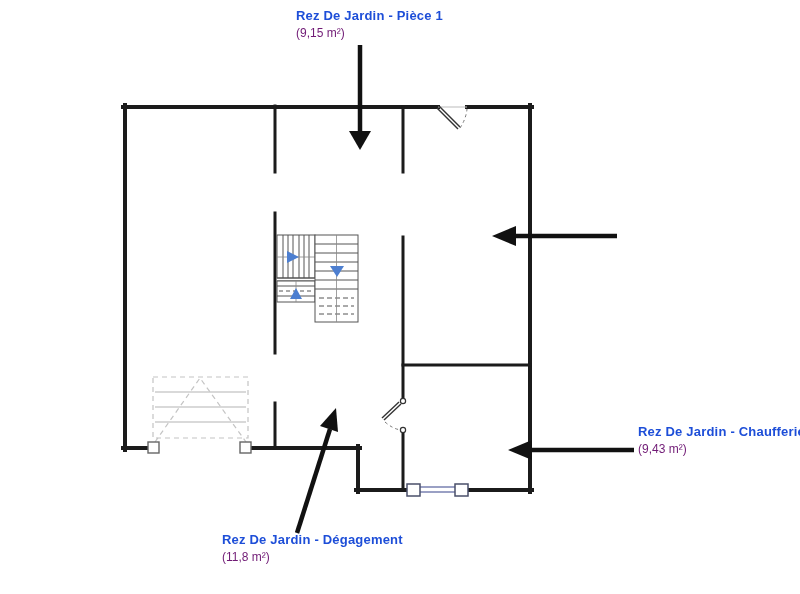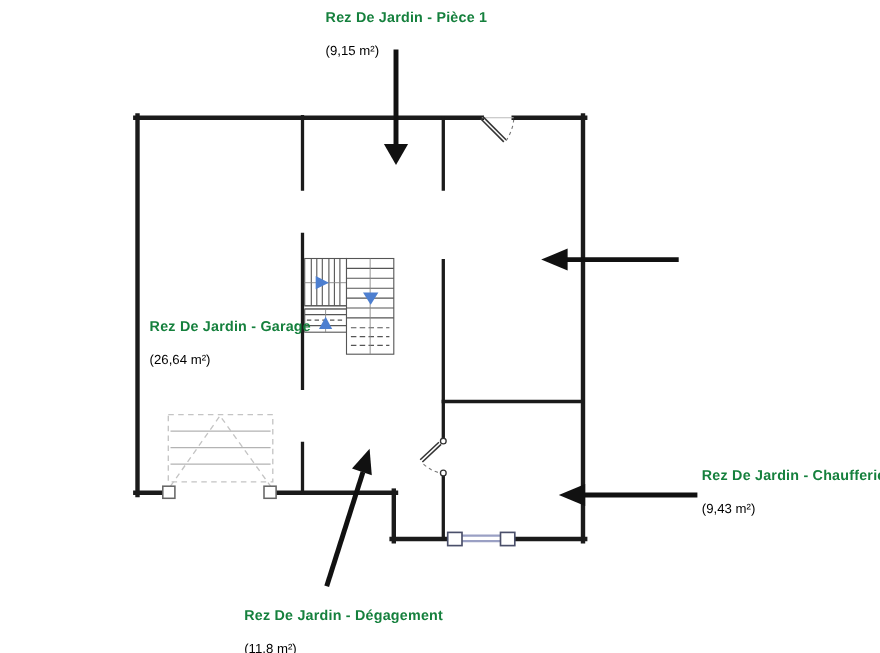--- a/index.html
+++ b/index.html
@@ -1,21 +1,21 @@
 <!DOCTYPE html>
 <html><head>
 <meta charset="utf-8">
 <style>
   html,body{margin:0;padding:0;background:#ffffff;}
   body{width:800px;height:594px;font-family:"Liberation Sans",sans-serif;}
   #screen{position:relative;width:800px;height:594px;background:#ffffff;overflow:hidden;}
   #plan-svg{position:absolute;left:0;top:0;}
   .room-label{position:absolute;white-space:nowrap;}
-  .room-label .title{font-size:13px;font-weight:bold;color:#15803d;letter-spacing:.2px;}
-  .room-label .area{font-size:12px;color:#000000;margin-top:16px;}
+  .room-label .title{font-size:13px;font-weight:bold;color:#1d4ed8;letter-spacing:.2px;}
+  .room-label .area{font-size:12px;color:#701a75;margin-top:3px;}
 </style>
 </head>
 <body>
 
 <div id="screen">
 
   <svg id="plan-svg" width="800" height="594" viewBox="0 0 800 594">
 
     <g stroke="#1b1b1b" stroke-width="4" fill="none" stroke-linecap="square">
 
@@ -121,28 +121,24 @@
       </g>
     </g>
   </svg>
 
   <div class="room-label" style="left:296px;top:8px">
     <div class="title">Rez De Jardin - Pièce 1</div>
     <div class="area">(9,15 m²)</div>
   </div>
 
 
-  <div class="room-label" style="left:136px;top:289px">
-    <div class="title">Rez De Jardin - Garage</div>
-    <div class="area">(26,64 m²)</div>
-  </div>
 
   <div class="room-label" style="left:638px;top:424px">
     <div class="title">Rez De Jardin - Chaufferie</div>
     <div class="area">(9,43 m²)</div>
   </div>
 
-  <div class="room-label" style="left:222px;top:552px">
+  <div class="room-label" style="left:222px;top:532px">
     <div class="title">Rez De Jardin - Dégagement</div>
     <div class="area">(11,8 m²)</div>
   </div>
 
 </div>
 
 </body></html>

